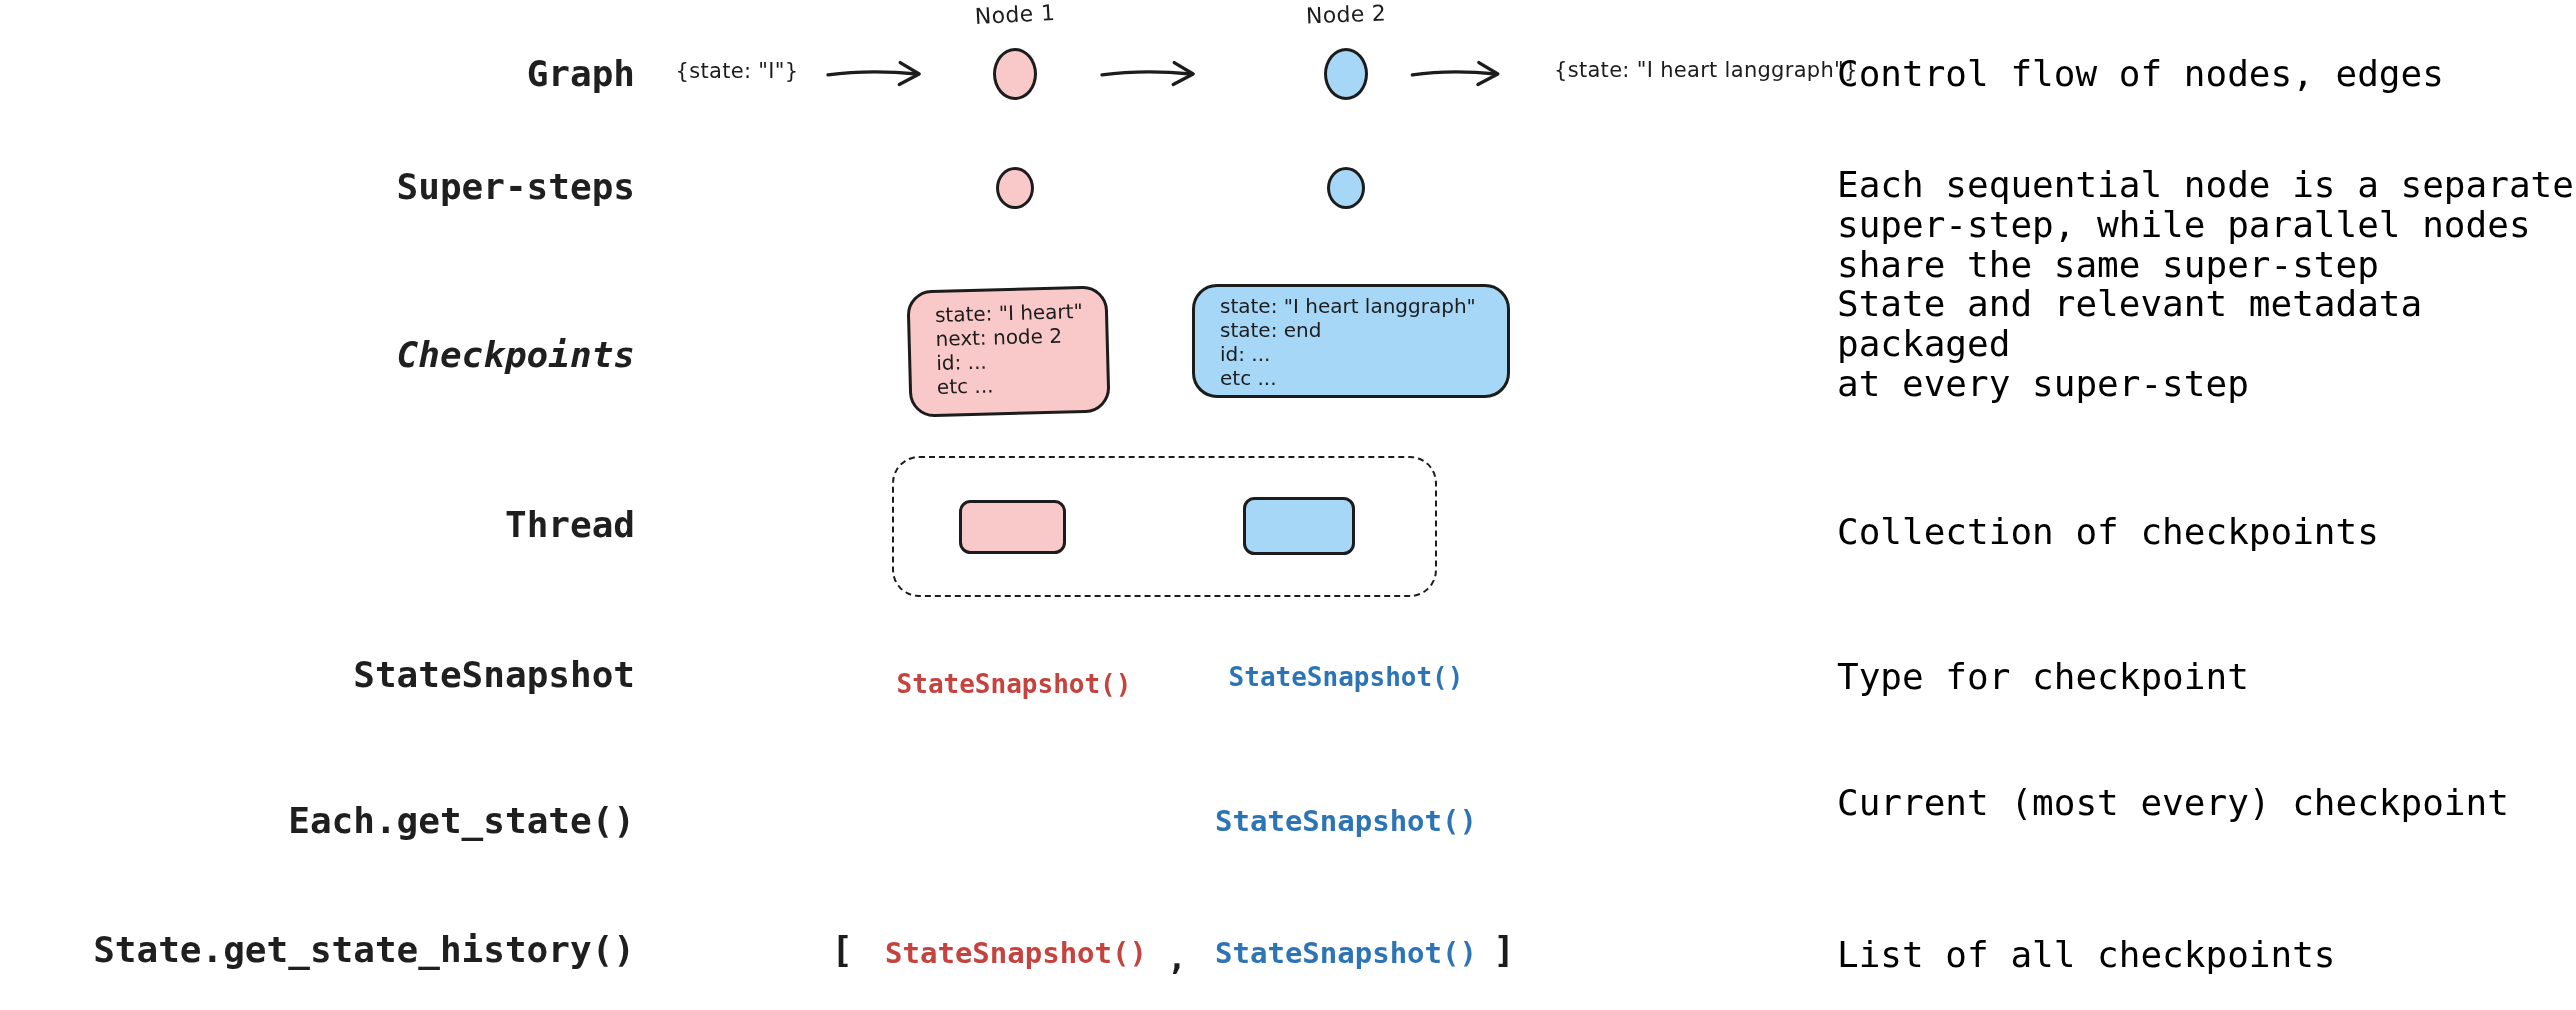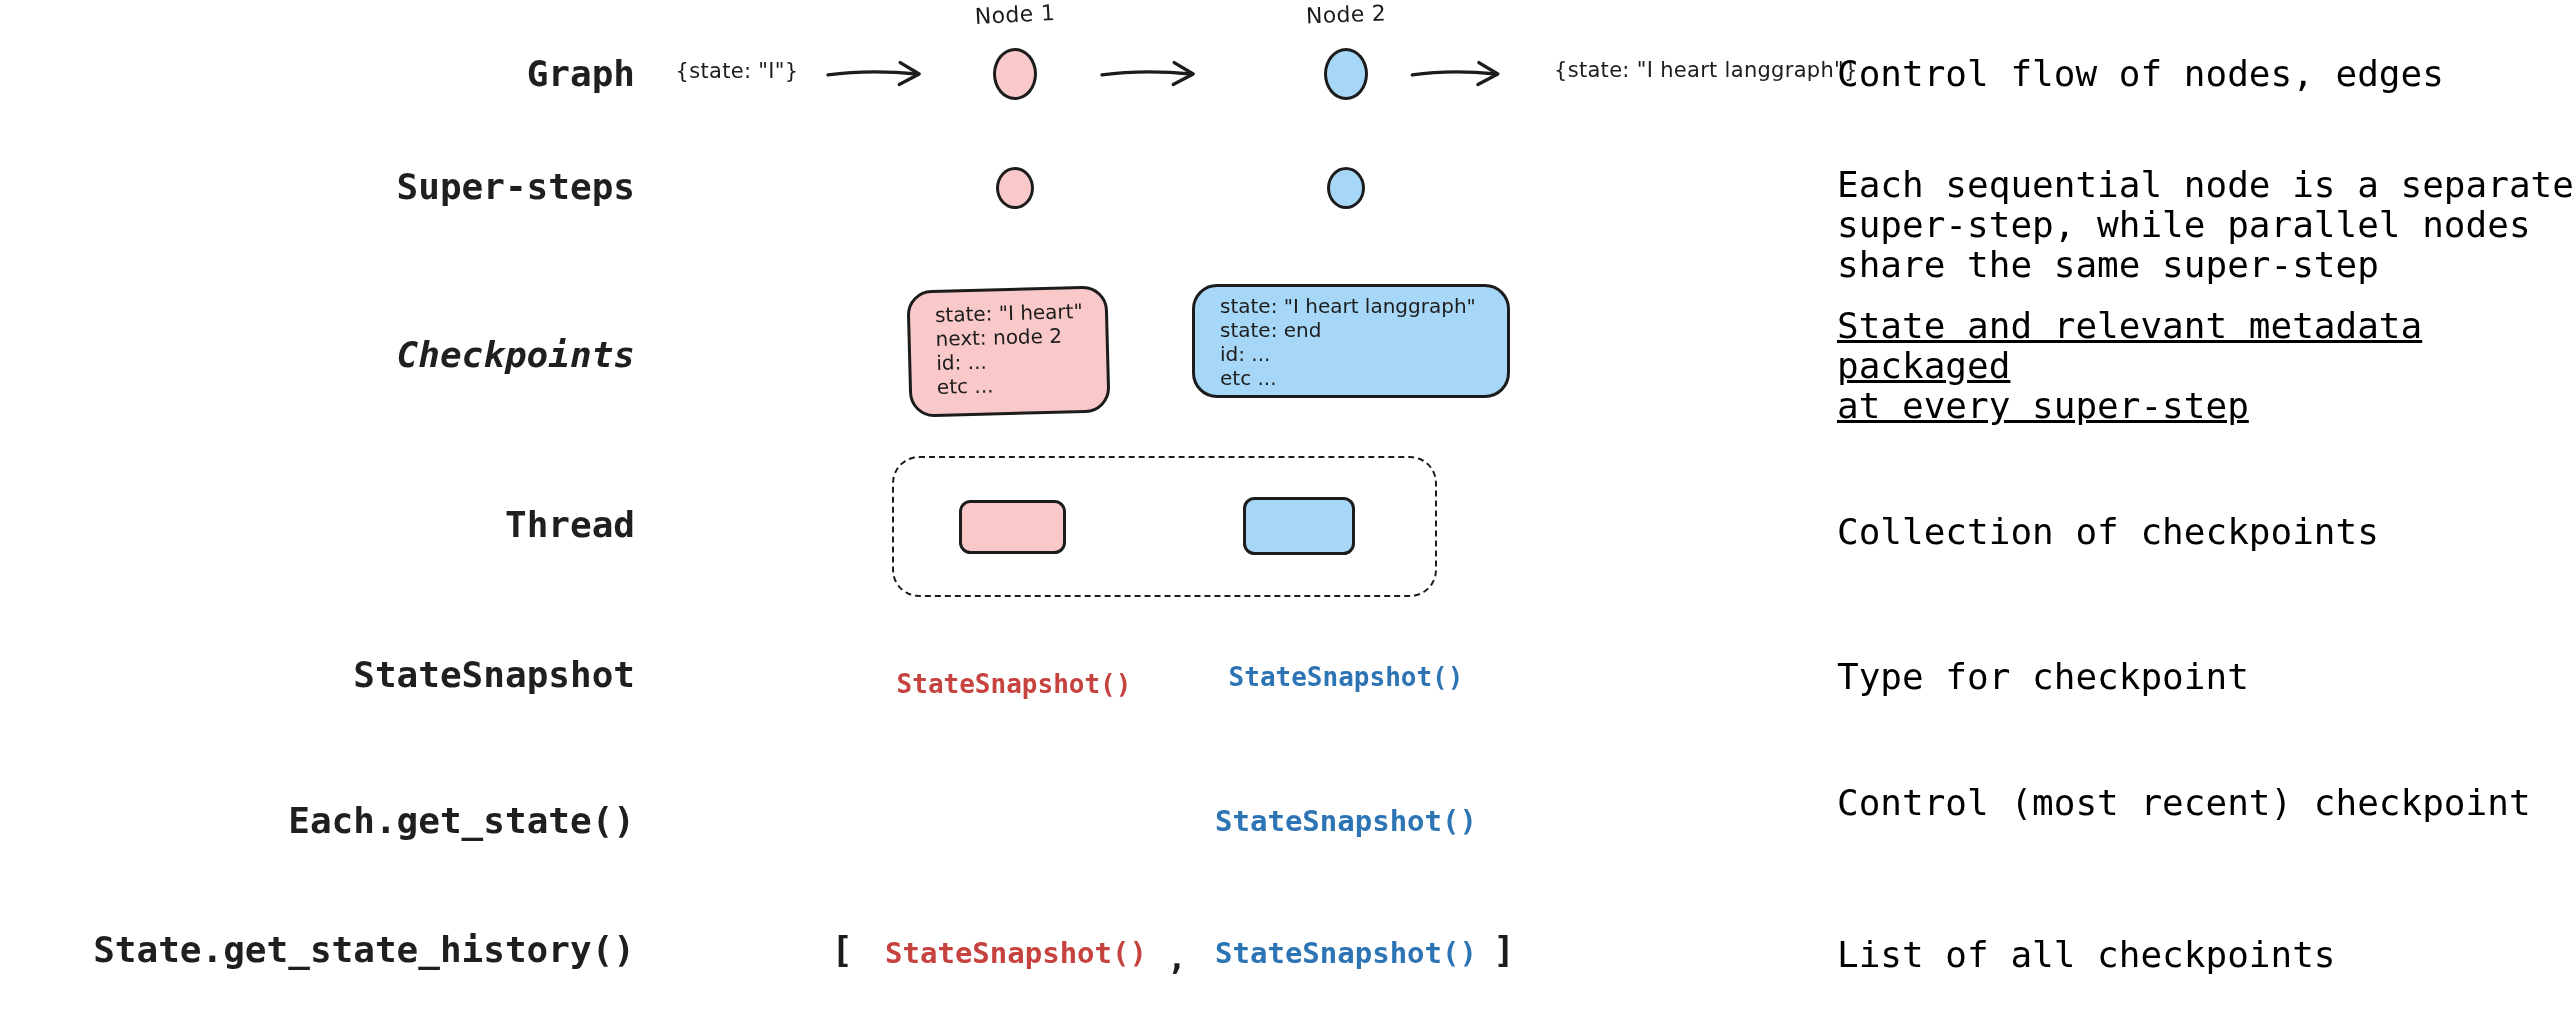--- a/index.html
+++ b/index.html
@@ -79,37 +79,37 @@
   <div class="chk-text">etc ...</div>
 </div>
 
 <div class="chk-box" style="left:1192px; top:284px; width:318px; height:114px; background:#a6d7f7; padding:6.7px 0 0 25px;">
   <div class="chk-text">state: "I heart langgraph"</div>
   <div class="chk-text">state: end</div>
   <div class="chk-text">id: ...</div>
   <div class="chk-text">etc ...</div>
 </div>
 
-<div class="desc" style="top:306px;text-decoration:underline;">State and relevant metadata packaged
+<div class="desc" style="top:284px;">State and relevant metadata packaged
 at every super-step</div>
 
 <div class="mono row-label" style="top:505px;">Thread</div>
 <div class="thread-box" style="left:892px; top:456px; width:545px; height:141px;"></div>
 <div class="mini-box" style="left:959px; top:500px; width:107px; height:54px; background:#f9c9c9;"></div>
 <div class="mini-box" style="left:1243px; top:497px; width:112px; height:58px; background:#a6d7f7;"></div>
 <div class="desc" style="top:512px;">Collection of checkpoints</div>
 
 <div class="mono row-label" style="top:655px;">StateSnapshot</div>
 <div class="mono code small red" style="left:1014px; top:667px;">StateSnapshot()</div>
 <div class="mono code small blue" style="left:1346px; top:660px;">StateSnapshot()</div>
 <div class="desc" style="top:657px;">Type for checkpoint</div>
 
 <div class="mono row-label" style="top:801px;">Each.get_state()</div>
 <div class="mono code blue" style="left:1346px; top:801px;">StateSnapshot()</div>
-<div class="desc" style="top:783px;">Control (most recent) checkpoint</div>
+<div class="desc" style="top:783px;">Current (most every) checkpoint</div>
 
 <div class="mono row-label" style="top:930px;">State.get_state_history()</div>
 <div class="mono punct" style="left:842px; top:926px; font-size:36px; line-height:48px;">[</div>
 <div class="mono code red" style="left:1016px; top:933px;">StateSnapshot()</div>
 <div class="mono punct" style="left:1177px; top:938px; font-size:33px; line-height:40px;">,</div>
 <div class="mono code blue" style="left:1346px; top:933px;">StateSnapshot()</div>
 <div class="mono punct" style="left:1504px; top:926px; font-size:36px; line-height:48px;">]</div>
 <div class="desc" style="top:935px;">List of all checkpoints</div>
 
 

